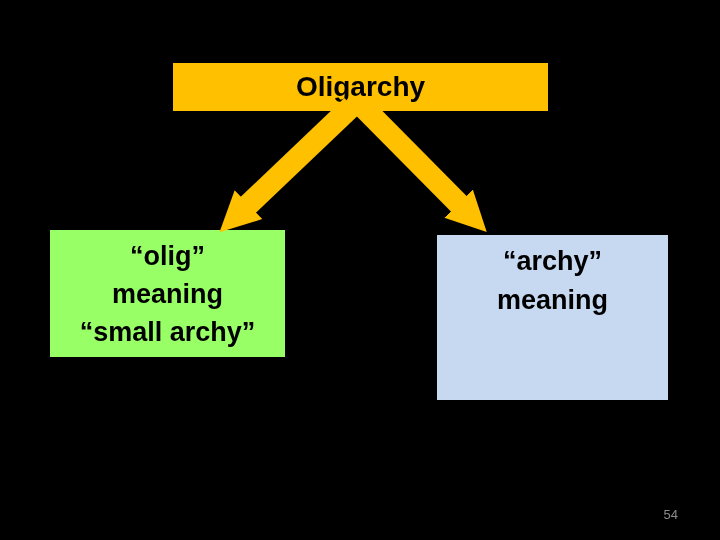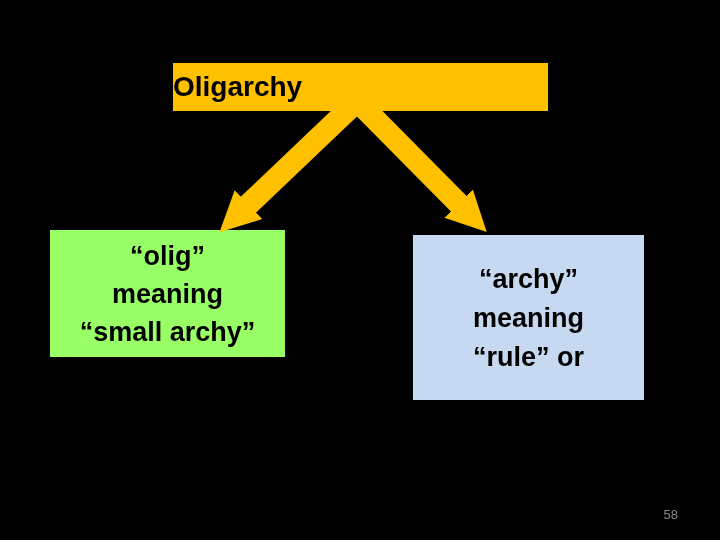--- a/index.html
+++ b/index.html
@@ -27,21 +27,21 @@
     left: 173px;
     top: 63px;
     width: 375px;
     height: 48px;
     background: var(--gold);
     color: var(--ink);
     font-weight: 700;
     font-size: 28px;
     display: flex;
     align-items: center;
-    justify-content: flex-start;
+    justify-content: center;
     line-height: 1;
   }
 
   .concept-box {
     position: absolute;
     color: var(--ink);
     font-weight: 700;
     text-align: center;
     font-size: 27px;
   }
@@ -51,26 +51,26 @@
     left: 50px;
     top: 230px;
     width: 235px;
     height: 127px;
     background: var(--green);
     padding-top: 7px;
   }
   .left-box .box-line { line-height: 38px; }
 
   .right-box {
-    left: 413px;
+    left: 437px;
     top: 235px;
     width: 231px;
     height: 165px;
     background: var(--blue);
-    padding-top: 25px;
+    padding-top: 7px;
   }
   .right-box .box-line { line-height: 39px; }
 
   .arrows-layer {
     position: absolute;
     left: 0;
     top: 0;
     width: 720px;
     height: 540px;
     pointer-events: none;
@@ -105,28 +105,27 @@
 
   <div class="concept-box left-box">
     <span class="box-line">“olig”</span>
     <span class="box-line">meaning</span>
     <span class="box-line">“small archy”</span>
   </div>
 
   <div class="concept-box right-box">
     <span class="box-line">“archy”</span>
     <span class="box-line">meaning</span>
-    <span class="box-line">“rule” or</span>
   </div>
 
   <svg class="arrows-layer" viewBox="0 0 720 540" aria-hidden="true">
     <defs>
       <marker id="arrowhead" viewBox="0 0 10 10" refX="0.5" refY="5" markerWidth="40" markerHeight="46" orient="auto" markerUnits="userSpaceOnUse">
         <path d="M0,0 L10,5 L0,10 Z" class="arrowhead-shape"></path>
       </marker>
     </defs>
     <line class="arrow-shaft" x1="352" y1="106" x2="247" y2="206" marker-end="url(#arrowhead)"></line>
     <line class="arrow-shaft" x1="362" y1="106" x2="460" y2="205" marker-end="url(#arrowhead)"></line>
   </svg>
 
-  <div class="page-number">58</div>
+  <div class="page-number">54</div>
 
 </div>
 
 </body></html>

